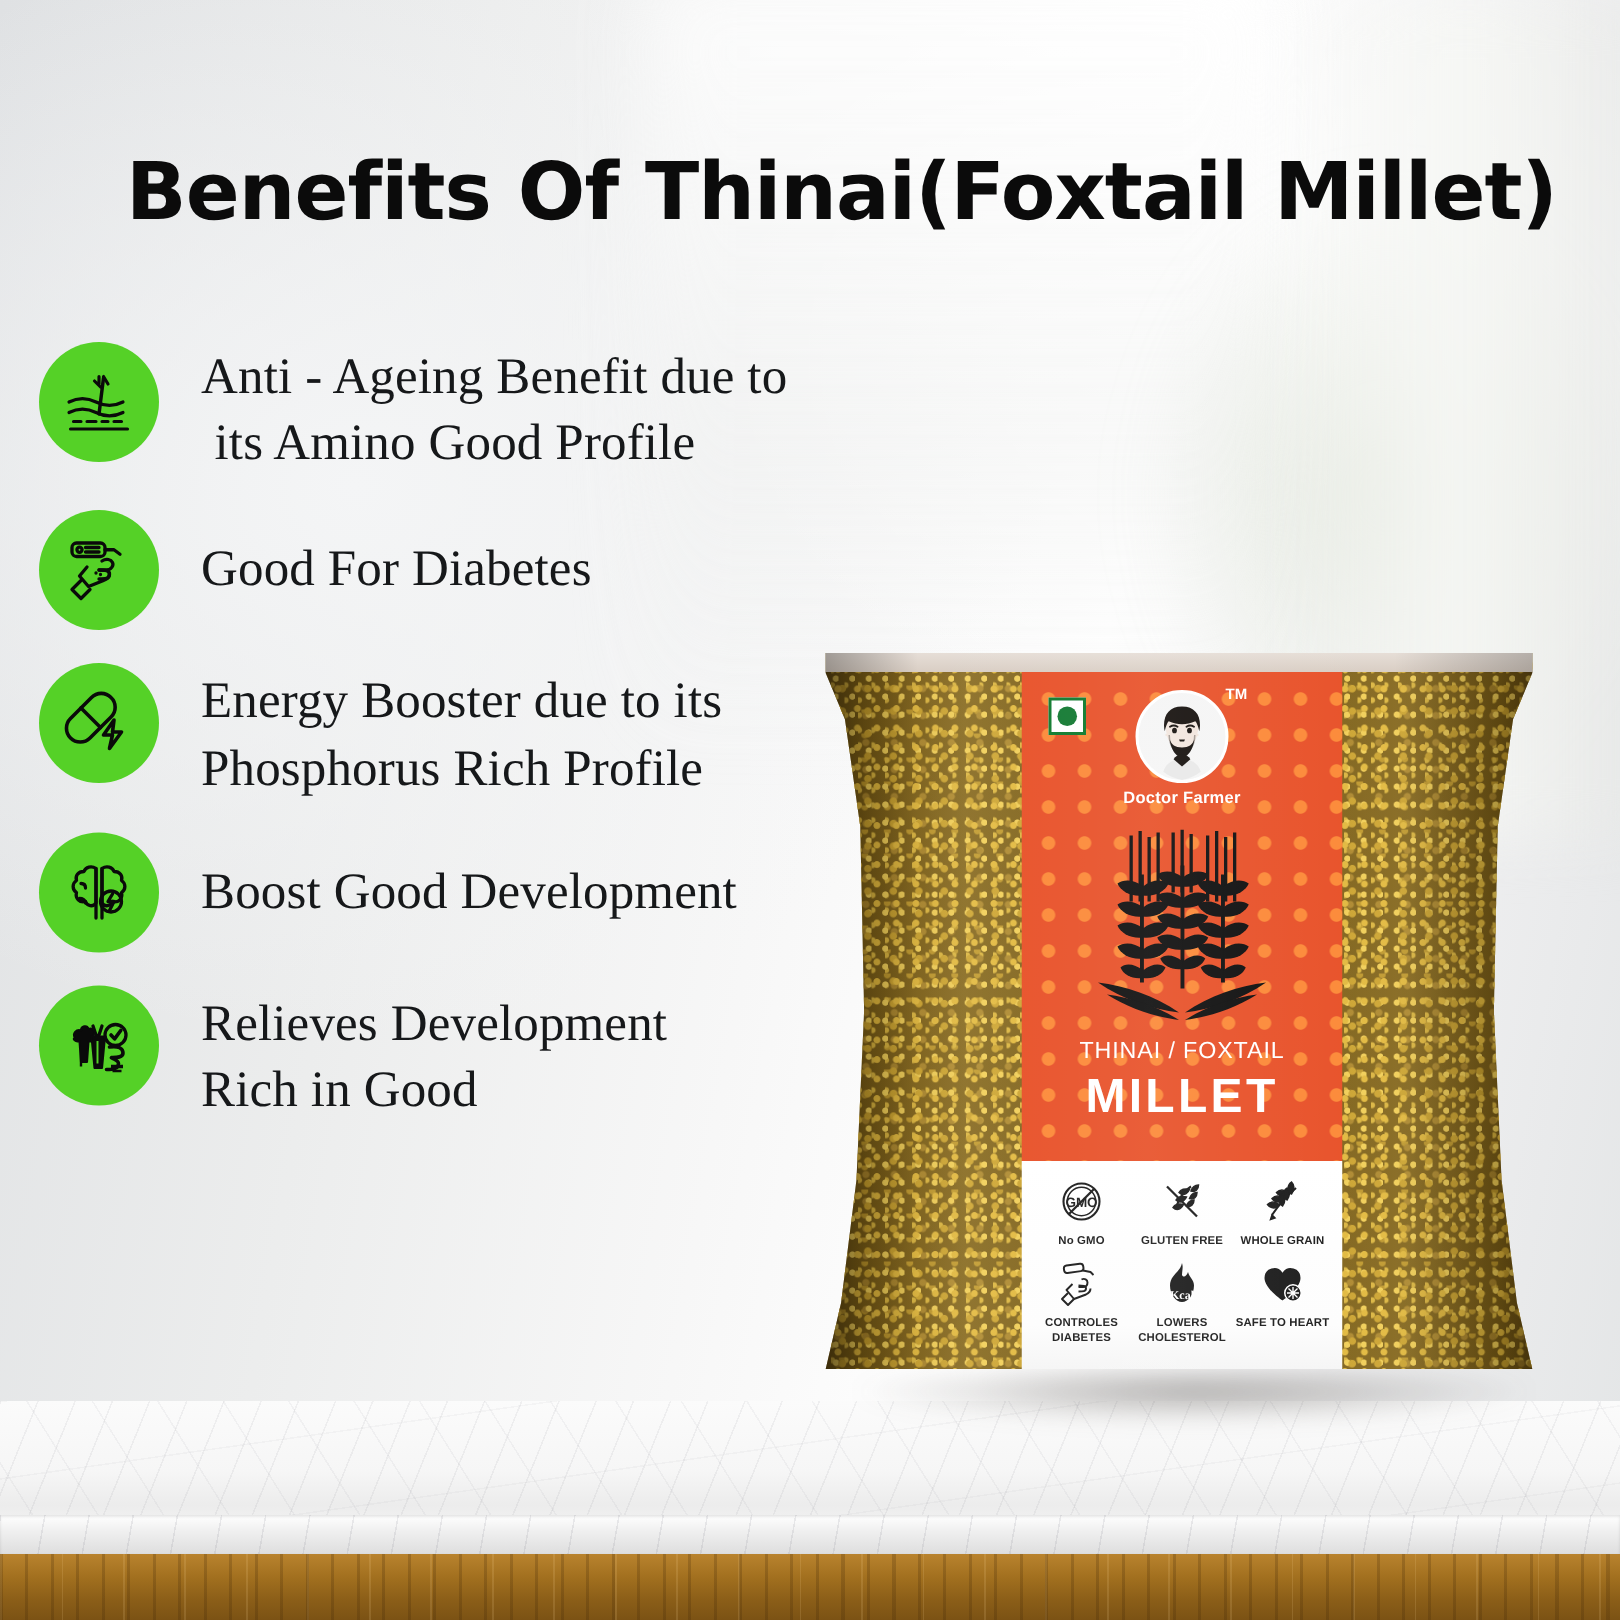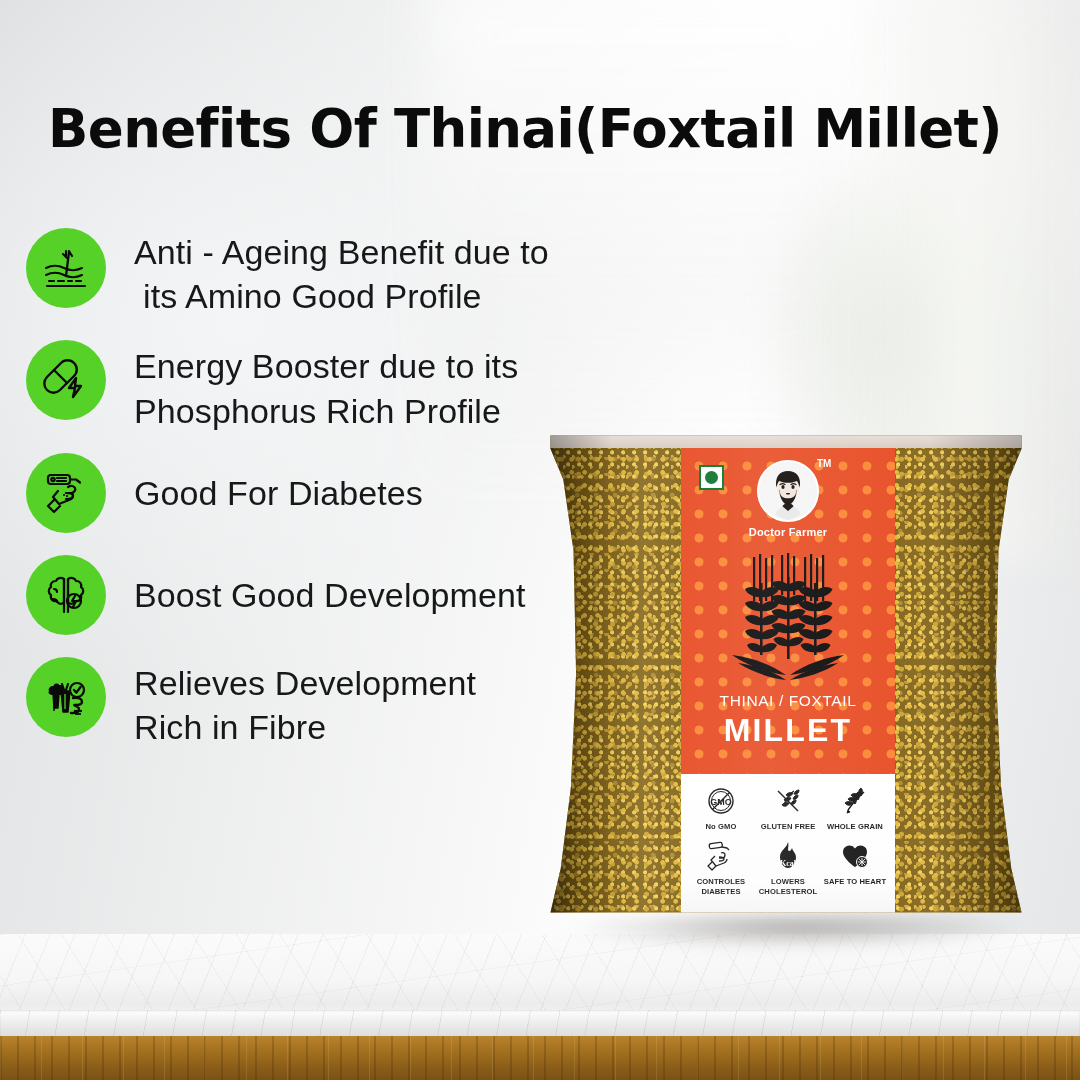--- a/index.html
+++ b/index.html
@@ -67,34 +67,35 @@
     background:repeating-linear-gradient(90deg, rgba(60,35,5,.22) 0 2px, rgba(0,0,0,0) 2px 17px),
                repeating-linear-gradient(90deg, rgba(255,220,160,.14) 0 1px, rgba(0,0,0,0) 1px 41px);
   }
 
   
   .title{
     position:absolute;left:48px;top:98px;width:990px;
     font-size:53px;font-weight:bold;letter-spacing:-0.6px;color:#0b0b0b;
     font-family:"DejaVu Sans", sans-serif;
     white-space:nowrap;
+    text-align:right;
   }
 
   
   .benefits{position:absolute;left:26px;top:228px;width:620px;}
   .benefit{position:relative;display:flex;align-items:flex-start;margin-bottom:16px;}
   .b-icon{
     flex:0 0 auto;width:80px;height:80px;border-radius:50%;
     background:#55d127;display:flex;align-items:center;justify-content:center;
   }
   .b-icon svg{display:block;}
   .b-text{
     margin-left:28px;padding-top:4px;
     font-size:34px;line-height:1.30;color:#16181a;font-weight:400;
-    font-family:Liberation Sans, sans-serif;
+    font-family:Liberation Serif, serif;
     letter-spacing:.1px;
   }
   .b-text .l2{display:block;}
   .b1 .b-text{padding-top:2px;}
   .b1 .b-text .l2{padding-left:9px;}
   .b3,.b4{align-items:center;}
   .b3 .b-text,.b4 .b-text{padding-top:0;}
 
   
   .benefit.b1{margin-bottom:22px;}
@@ -239,53 +240,53 @@
           <path d="M6 33c6-3 12-3 18 0s12 3 18 0"></path>
           <path d="M7 44h38"></path>
           <path d="M9 39h5M18 39h6M28 39h4M36 39h5"></path>
           <path d="M29 10l-3 24" stroke-width="2.3"></path>
           <path d="M23 12l4 4M29 9l3 5M26 9v5"></path>
         </svg>
       </div>
       <div class="b-text">
         <span>Anti - Ageing Benefit due to</span>
         <span class="l2"> its Amino Good Profile</span>
-      </div>
-    </div>
-
-    <div class="benefit b2">
-      <div class="b-icon">
-        <svg width="52" height="52" viewBox="0 0 52 52" fill="none" stroke="#0a0a0a" stroke-width="2.4" stroke-linecap="round" stroke-linejoin="round">
-          <path d="M34 9a9 9 0 0 1 0 13L20 36a9 9 0 0 1-13-13L21 9a9 9 0 0 1 13 0z"></path>
-          <path d="M14 16l13 13"></path>
-          <path d="M36 24l-7 10h6l-2 9 8-11h-6z"></path>
-        </svg>
-      </div>
-      <div class="b-text">
-        <span>Energy Booster due to its</span>
-        <span class="l2">Phosphorus Rich Profile</span>
       </div>
     </div>
 
     <div class="benefit b3">
       <div class="b-icon">
         <svg width="52" height="52" viewBox="0 0 52 52" fill="none" stroke="#0a0a0a" stroke-width="2.2" stroke-linecap="round" stroke-linejoin="round">
           <rect x="8" y="8" width="22" height="9" rx="3"></rect>
           <circle cx="13" cy="12.5" r="1.7"></circle>
           <path d="M17 11h9M17 14h9"></path>
           <path d="M30 12.5h6l4 3"></path>
           <path d="M28 20c3-2 6-1 7 1s-1 5-4 5h-5"></path>
           <path d="M26 26c4 0 7 0 7 3s-3 3-7 3"></path>
           <path d="M18 24l-5 6 6 7 10-4c3-1 4-3 4-5"></path>
           <path d="M14 33l-6 6 6 6 6-6"></path>
           <path d="M24 28h.01M27 29h.01"></path>
         </svg>
       </div>
       <div class="b-text">
         <span>Good For Diabetes</span>
+      </div>
+    </div>
+
+    <div class="benefit b2">
+      <div class="b-icon">
+        <svg width="52" height="52" viewBox="0 0 52 52" fill="none" stroke="#0a0a0a" stroke-width="2.4" stroke-linecap="round" stroke-linejoin="round">
+          <path d="M34 9a9 9 0 0 1 0 13L20 36a9 9 0 0 1-13-13L21 9a9 9 0 0 1 13 0z"></path>
+          <path d="M14 16l13 13"></path>
+          <path d="M36 24l-7 10h6l-2 9 8-11h-6z"></path>
+        </svg>
+      </div>
+      <div class="b-text">
+        <span>Energy Booster due to its</span>
+        <span class="l2">Phosphorus Rich Profile</span>
       </div>
     </div>
 
     <div class="benefit b4">
       <div class="b-icon">
         <svg width="52" height="52" viewBox="0 0 52 52" fill="none" stroke="#0a0a0a" stroke-width="2.2" stroke-linecap="round" stroke-linejoin="round">
           <path d="M24 10c-3-2-7-1-8 2-4 0-6 3-5 6-3 2-3 6 0 8-1 4 2 7 6 6 1 3 5 4 7 1z"></path>
           <path d="M28 10c3-2 7-1 8 2 4 0 6 3 5 6 3 2 3 6 0 8 1 4-2 7-6 6-1 3-5 4-7 1z"></path>
           <path d="M24 10v33M28 10v33"></path>
           <path d="M14 20c2 0 3 1 3 3M13 30c2 0 4 1 4 3"></path>
@@ -308,21 +309,21 @@
           <path d="M26 24v15" stroke="#55d127" stroke-width="1.3" fill="none"></path>
           <circle cx="38" cy="20" r="7" fill="none" stroke-width="2.2"></circle>
           <path d="M35 20l2.4 2.6L41.5 17" fill="none" stroke-width="2.4" stroke-linecap="round"></path>
           <path d="M34 28c6-1 9 1 9 4s-4 3-7 3 4 1 4 4-3 4-6 4h-2" fill="none" stroke-width="2.4" stroke-linecap="round"></path>
           <path d="M35 41h8" fill="none" stroke-width="2.2"></path>
           <path d="M36 44h6" fill="none" stroke-width="1.8"></path>
         </svg>
       </div>
       <div class="b-text">
         <span>Relieves Development</span>
-        <span class="l2">Rich in Fibre</span>
+        <span class="l2">Rich in Good</span>
       </div>
     </div>
 
   </div>
 
   <div class="pack-wrap">
     <div class="pack-shadow"></div>
 
     <div class="pack">
       <div class="grain"></div>

